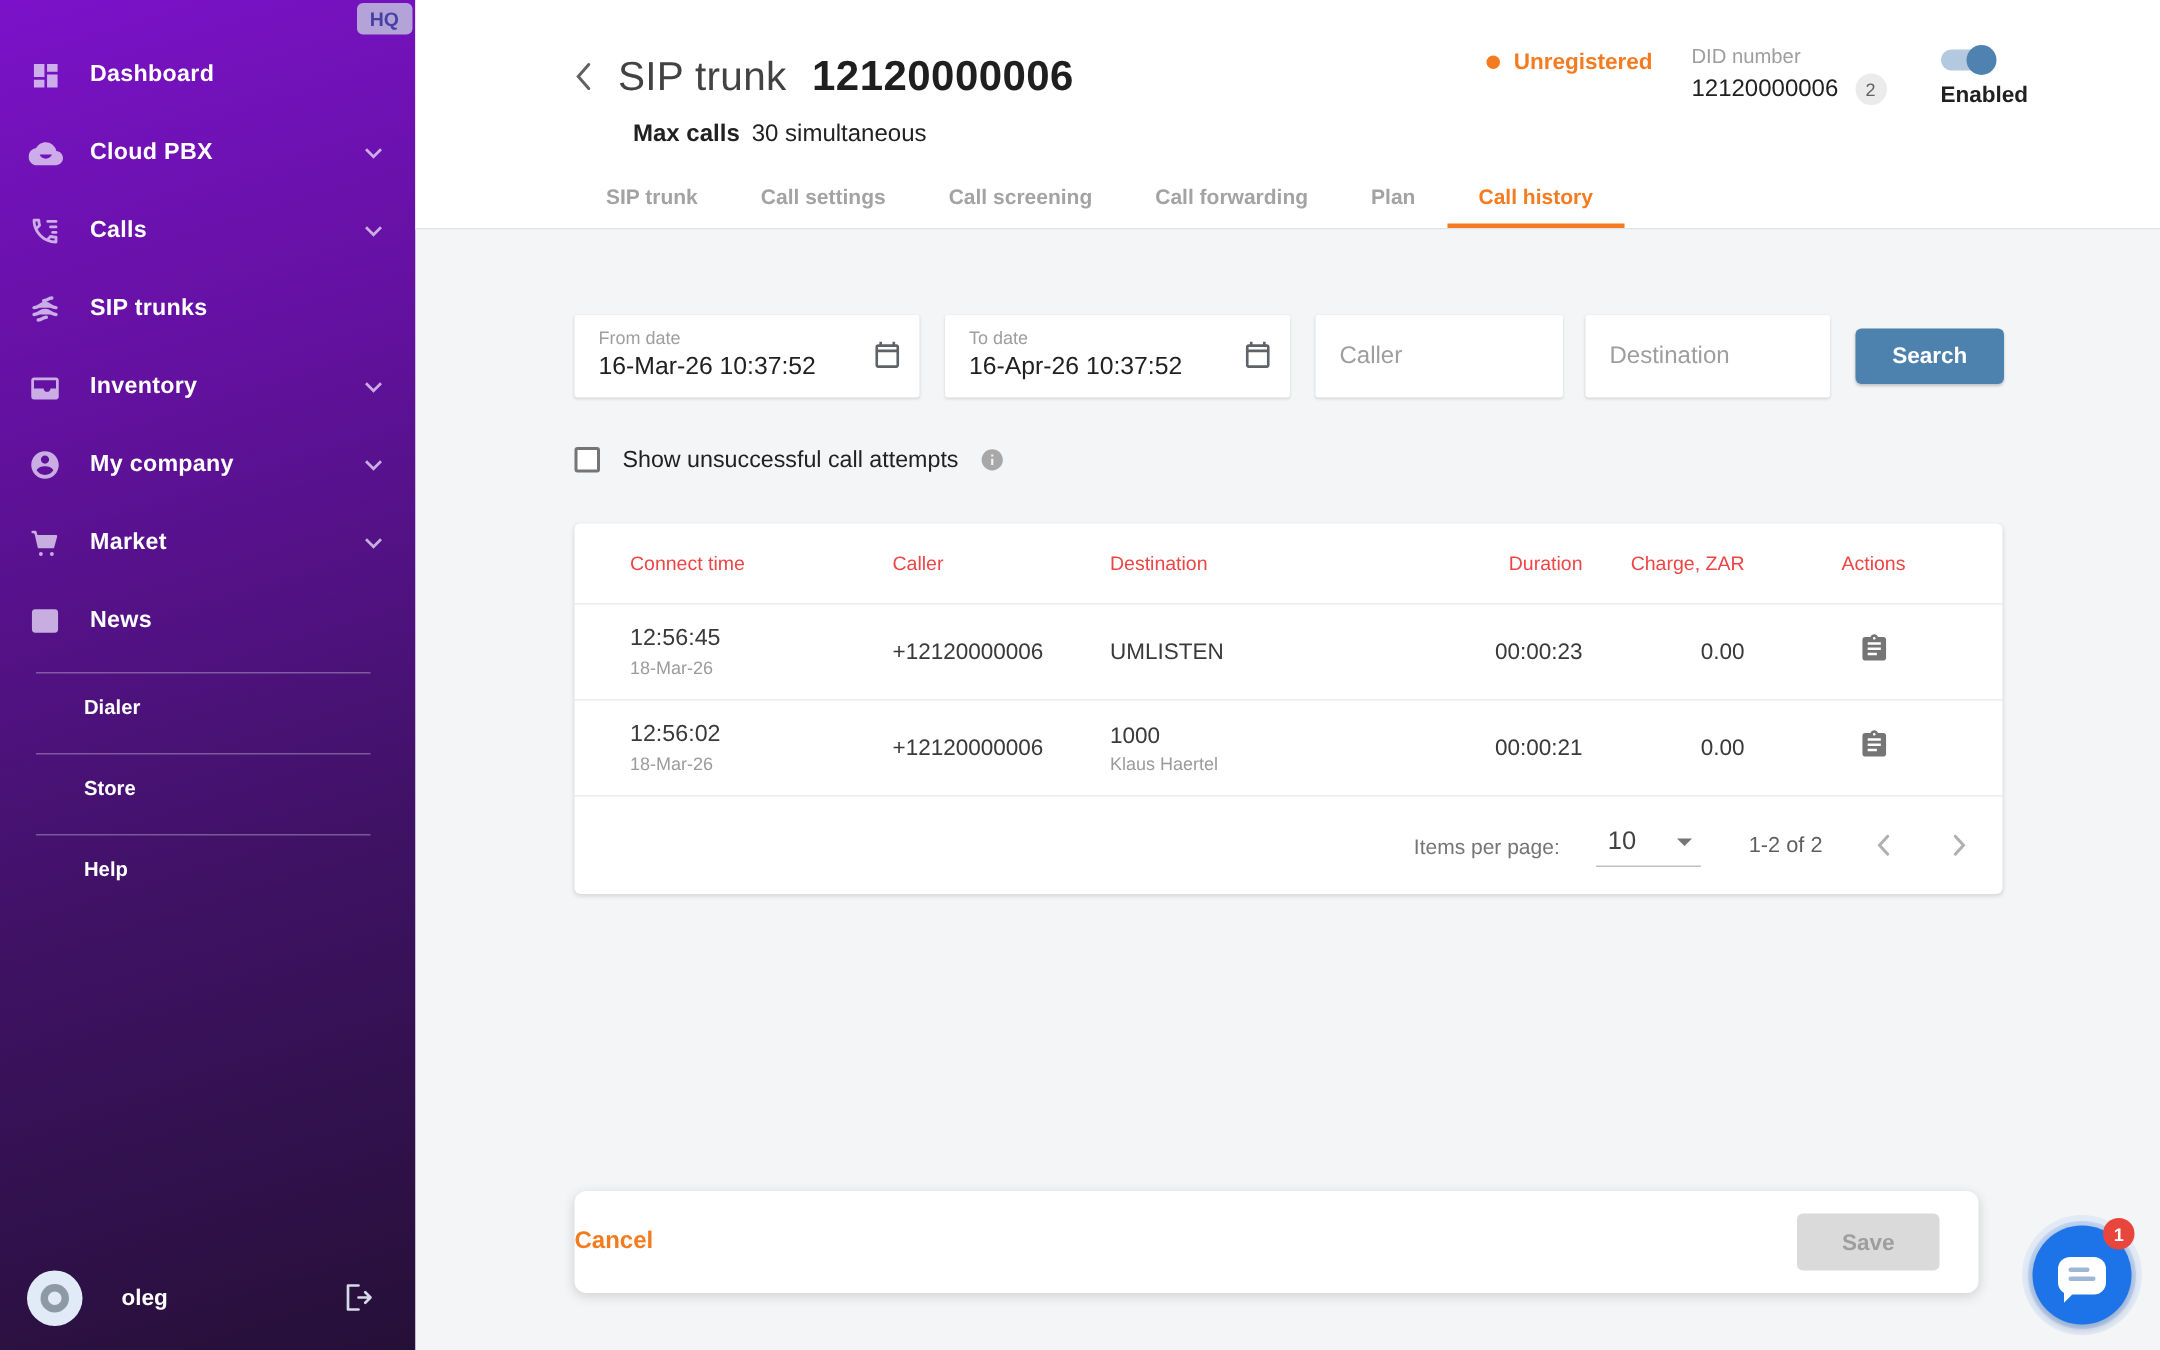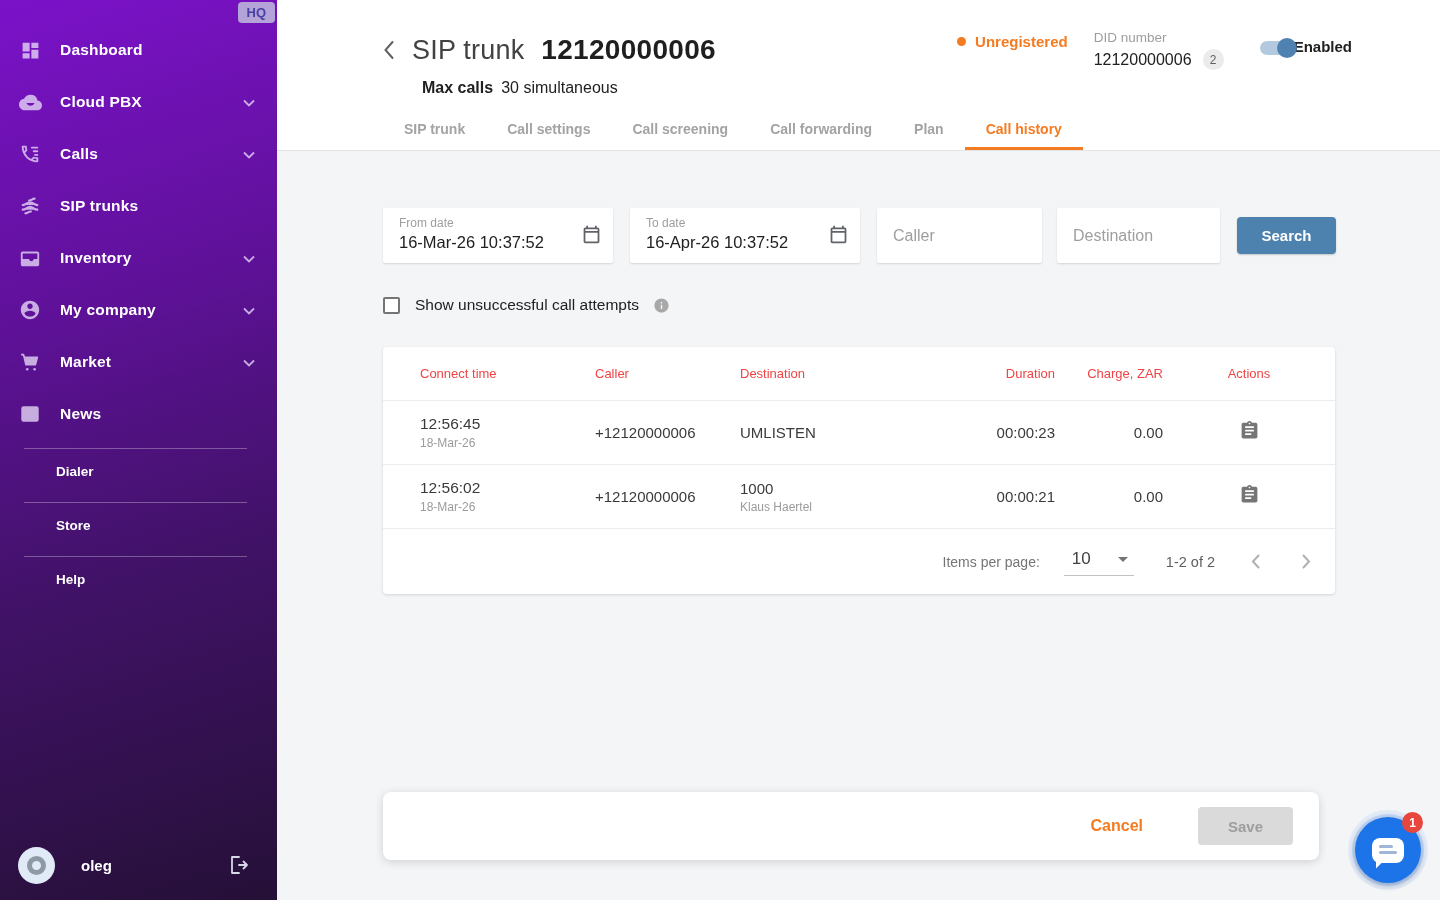--- a/index.html
+++ b/index.html
@@ -38,21 +38,21 @@
   .header-right { margin-left:auto; display:flex; align-items:flex-start; }
   .status { display:flex; align-items:center; margin-top:3px; }
   .status-dot { width:9px; height:9px; border-radius:50%; background:#f57b20; margin-right:9px; }
   .status-text { color:#f57b20; font-size:15px; font-weight:bold; }
   .did-block { margin-left:26px; width:140px; }
   .did-label { color:#9e9e9e; font-size:13.5px; }
   .did-value-row { display:flex; align-items:center; margin-top:4px; }
   .did-value { font-size:16px; color:#212121; }
   .did-badge { margin-left:11px; width:21px; height:21px; border-radius:50%; background:#ebebeb; color:#616161;
     font-size:12px; display:flex; align-items:center; justify-content:center; }
-  .toggle-block { margin-left:26px; display:flex; flex-direction:row; align-items:flex-end; }
+  .toggle-block { margin-left:26px; display:flex; flex-direction:column; align-items:flex-start; }
   .toggle { position:relative; width:34px; height:14px; border-radius:7px; background:#b3c9df; margin-top:3px; cursor:pointer; }
   .toggle-thumb { position:absolute; right:-3px; top:-3px; width:20px; height:20px; border-radius:50%; background:#5082b1; }
   .toggle-label { margin-top:8px; font-size:15px; font-weight:bold; color:#212121; }
   .subtitle { padding-left:145px; margin-top:9px; font-size:16px; color:#212121; }
   .subtitle b { margin-right:8px; }
   .tabs { display:flex; margin:15px 0 0 106px; }
   .tab { padding:0 21px; height:38px; line-height:34px; font-size:14px; font-weight:bold; color:#a3a3a3; cursor:pointer;
     border-bottom:3px solid transparent; }
   .tab.active { color:#f57b20; border-bottom-color:#f57b20; }
 
@@ -69,21 +69,21 @@
   .text-filter { width:165px; }
   .text-filter.dest { width:163px; }
   .text-filter input { width:100%; height:100%; border:none; outline:none; background:transparent;
     padding:0 14px 0 16px; font-size:16px; font-family:"Liberation Sans",sans-serif; color:#212121; }
   .text-filter input::placeholder { color:#9e9e9e; }
   .search-btn { margin-left:17px; margin-top:9px; width:99px; height:37px; border:none; border-radius:4px;
     background:#4d82af; color:#fff; font-size:15px; font-weight:bold; font-family:"Liberation Sans",sans-serif;
     cursor:pointer; box-shadow:0 1px 2px rgba(0,0,0,.2); }
 
   
-  .checkbox-row { display:flex; align-items:flex-end; margin-top:33px; }
+  .checkbox-row { display:flex; align-items:flex-start; margin-top:33px; }
   .checkbox { width:17px; height:17px; border:2px solid #757575; border-radius:2px; background:#fff; cursor:pointer; }
   .checkbox-label { margin-left:15px; font-size:15.5px; color:#212121; }
   .info-icon { margin-left:14px; display:flex; cursor:pointer; }
 
   
   .table-card { margin-top:33px; width:952px; background:#fff; border-radius:4px; box-shadow:0 1px 3px rgba(60,64,67,.18); }
   .t-row { display:grid; grid-template-columns:175px 145px 240px 75px 108px 1fr; align-items:center; padding-left:37px; }
   .t-head { height:53px; }
   .t-head > div { font-size:13px; font-weight:normal; color:#ef4444; }
   .t-body-row { height:64px; border-top:1px solid #ececec; }
@@ -100,21 +100,21 @@
   .pp-select { margin-left:24px; width:70px; border-bottom:1px solid #c2c2c2; padding:2px 6px 6px 8px;
     display:flex; align-items:center; cursor:pointer; }
   .pp-value { font-size:17px; color:#424242; }
   .pp-caret { margin-left:auto; width:0; height:0; border-left:5px solid transparent; border-right:5px solid transparent;
     border-top:5px solid #757575; }
   .pp-range { margin-left:32px; font-size:14.5px; color:#5f5f5f; }
   .pg-chev { margin-left:30px; padding:6px; cursor:pointer; display:flex; }
 
   
   .footer-card { margin-top:198px; width:936px; height:68px; background:#fff; border-radius:8px;
-    box-shadow:0 2px 8px rgba(60,64,67,.2); display:flex; align-items:center; justify-content:flex-end; padding-right:26px; }
+    box-shadow:0 2px 8px rgba(60,64,67,.2); display:flex; align-items:center; justify-content:space-between; padding-right:26px; }
   .cancel-btn { background:none; border:none; color:#f57b20; font-size:16px; font-weight:bold;
     font-family:"Liberation Sans",sans-serif; cursor:pointer; margin-right:55px; }
   .save-btn { width:95px; height:38px; border:none; border-radius:4px; background:#dadada; color:#9e9e9e;
     font-size:15px; font-weight:bold; font-family:"Liberation Sans",sans-serif; cursor:default; }
 
   
   .chat-fab { position:absolute; right:19px; bottom:17px; width:66px; height:66px; border-radius:50%; background:#1d73e8;
     box-shadow:0 0 0 3px rgba(66,133,244,.20), 0 0 0 7px rgba(66,133,244,.10), 0 2px 6px rgba(0,0,0,.3);
     display:flex; align-items:center; justify-content:center; cursor:pointer; }
   .chat-bubble { position:relative; width:32px; height:25px; background:#fff; border-radius:8px; }

